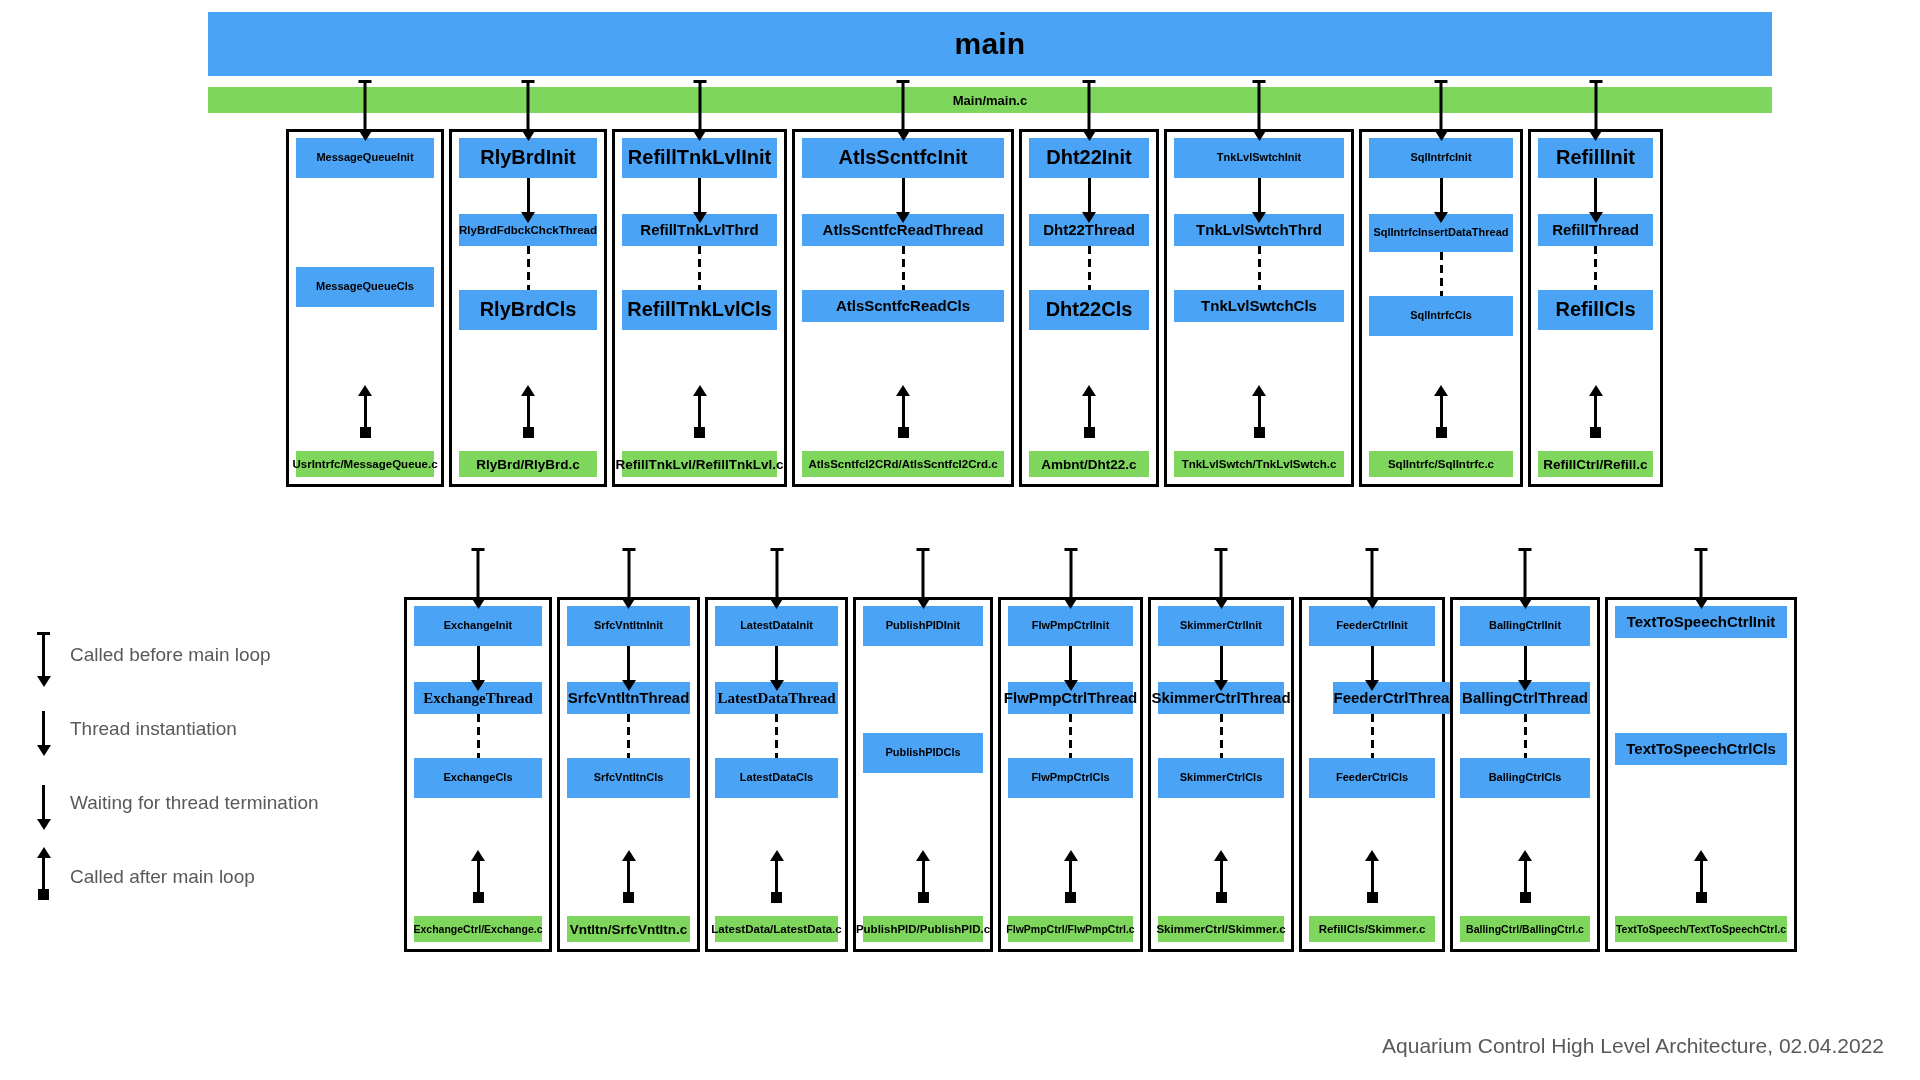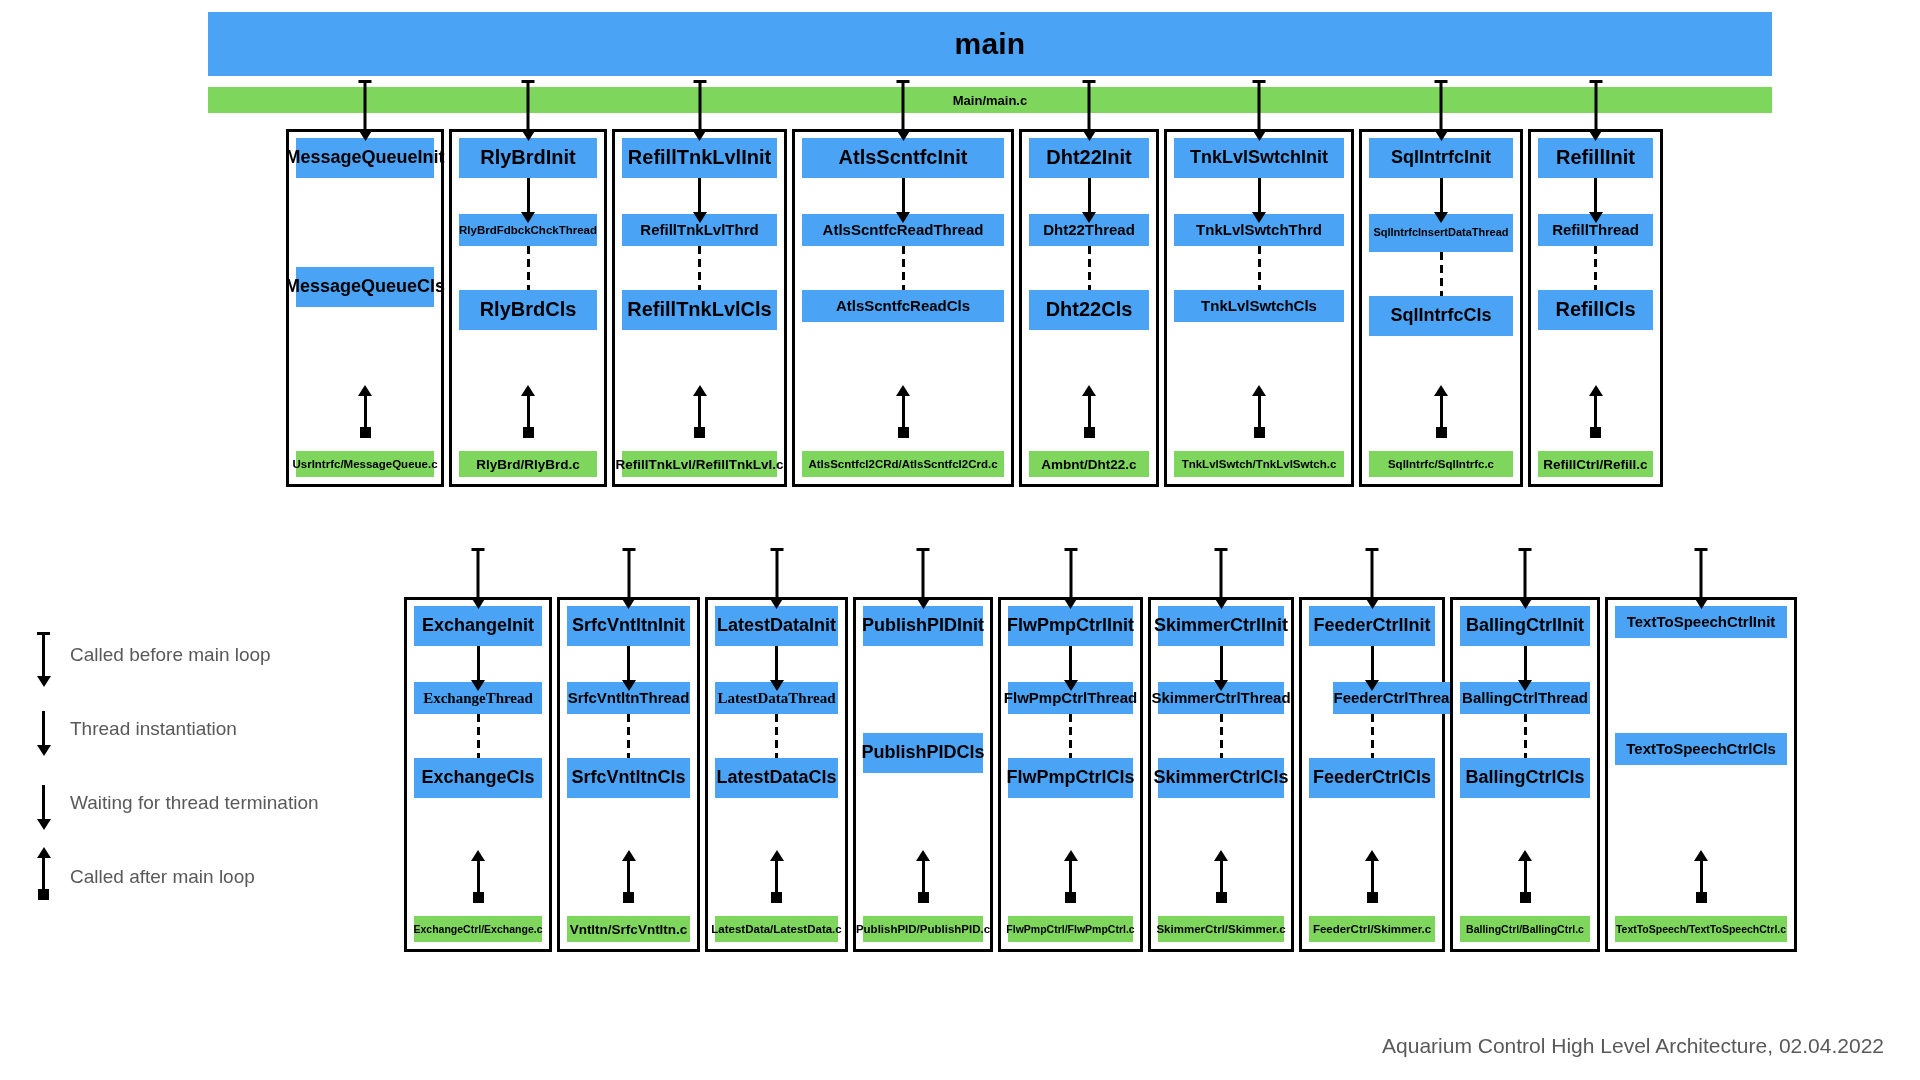--- a/index.html
+++ b/index.html
@@ -105,21 +105,21 @@
     color: #000;
     box-sizing: border-box;
     display: flex;
     align-items: center;
     justify-content: center;
     text-align: center;
     line-height: 1.07;
     padding: 2px 3px;
   }
   .fn.big   { font-size: 20px; font-weight: bold; height: 40px; }
-  .fn.med   { font-size: 18px; font-weight: bold; height: 40px; }
+  .fn.med   { font-size: 11px; font-weight: bold; height: 40px; }
   .fn.small { font-size: 11.5px; font-weight: bold; height: 32px; }
   .fn.small2{ font-size: 11px;  font-weight: bold; height: 38px; }
   .fn.thr   { font-size: 15px; font-weight: bold; height: 32px; }
 
   
   .conn {
     position: relative;
     width: 3px;
     background: #000;
   }
@@ -457,21 +457,21 @@
       <div class="in-arrow"></div>
       <div style="width: 100%; height: 100%; display: flex; flex-direction: column; align-items: center; padding: 6px 7px 7px; box-sizing: border-box;">
         <div class="fn med" style="width: 100%;">FeederCtrlInit</div>
         <div class="conn solid" style="height: 36px;"></div>
         <div class="fn thr" style="width: 100%; margin-left: 48px;">FeederCtrlThread</div>
         <div class="conn dashed" style="height: 44px;"></div>
         <div class="fn med" style="width: 100%;">FeederCtrlCls</div>
         <div class="gap" style="flex: 1 1 auto;"></div>
         <div class="up-arrow" style="height: 40px;"></div>
         <div style="height: 16px;"></div>
-        <div class="file f11" style="width: 100%;">FeederCtrl/Skimmer.c</div>
+        <div class="file f11" style="width: 100%;">RefillCls/Skimmer.c</div>
       </div>
     </div>
     <div class="col" style="width: 150px;">
       <div class="in-arrow"></div>
       <div style="width: 100%; height: 100%; display: flex; flex-direction: column; align-items: center; padding: 6px 7px 7px; box-sizing: border-box;">
         <div class="fn med" style="width: 100%;">BallingCtrlInit</div>
         <div class="conn solid" style="height: 36px;"></div>
         <div class="fn thr" style="width: 100%;">BallingCtrlThread</div>
         <div class="conn dashed" style="height: 44px;"></div>
         <div class="fn med" style="width: 100%;">BallingCtrlCls</div>

